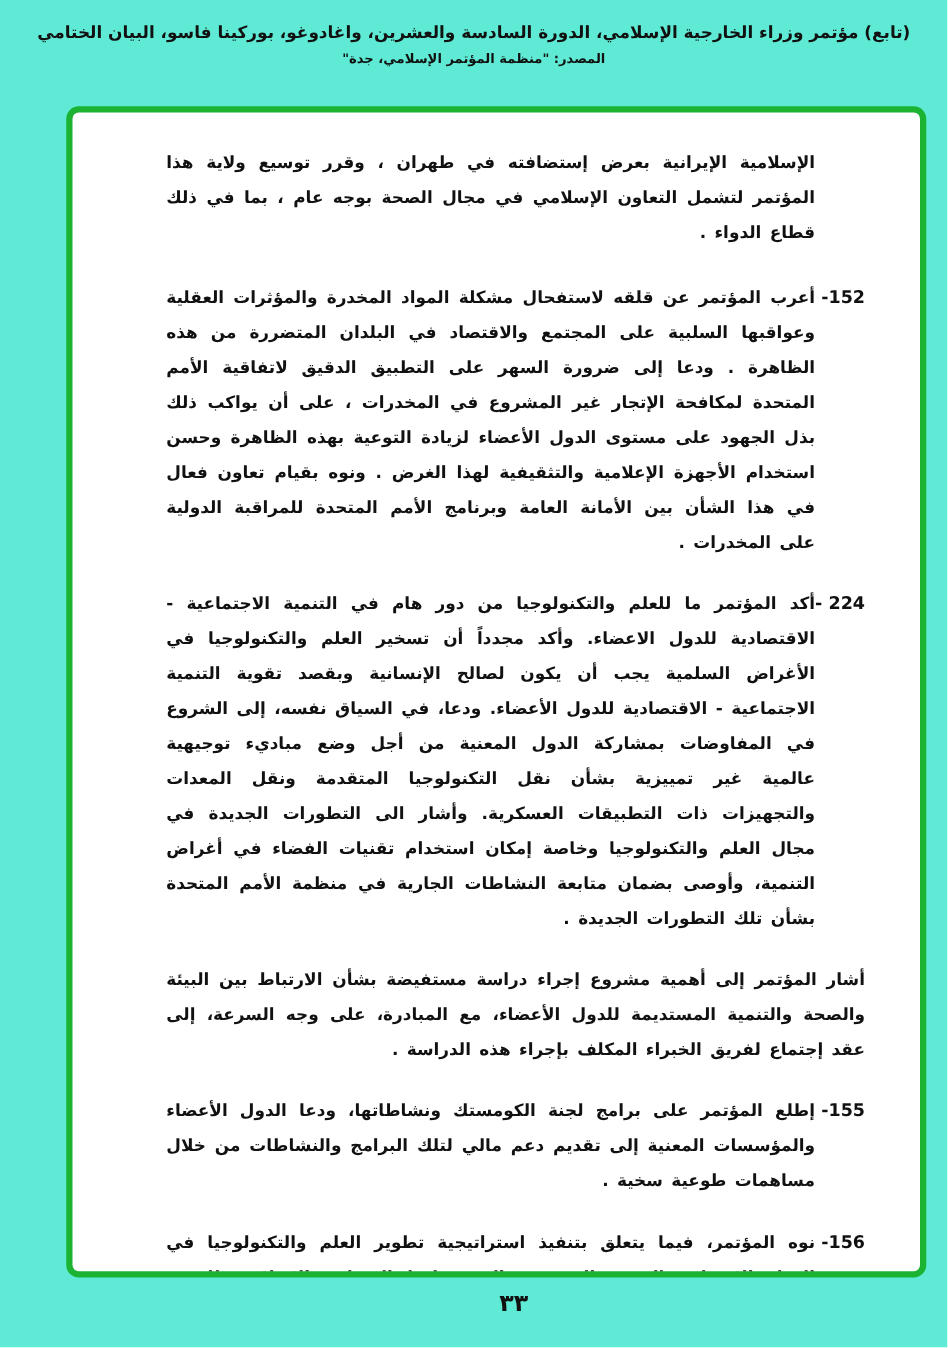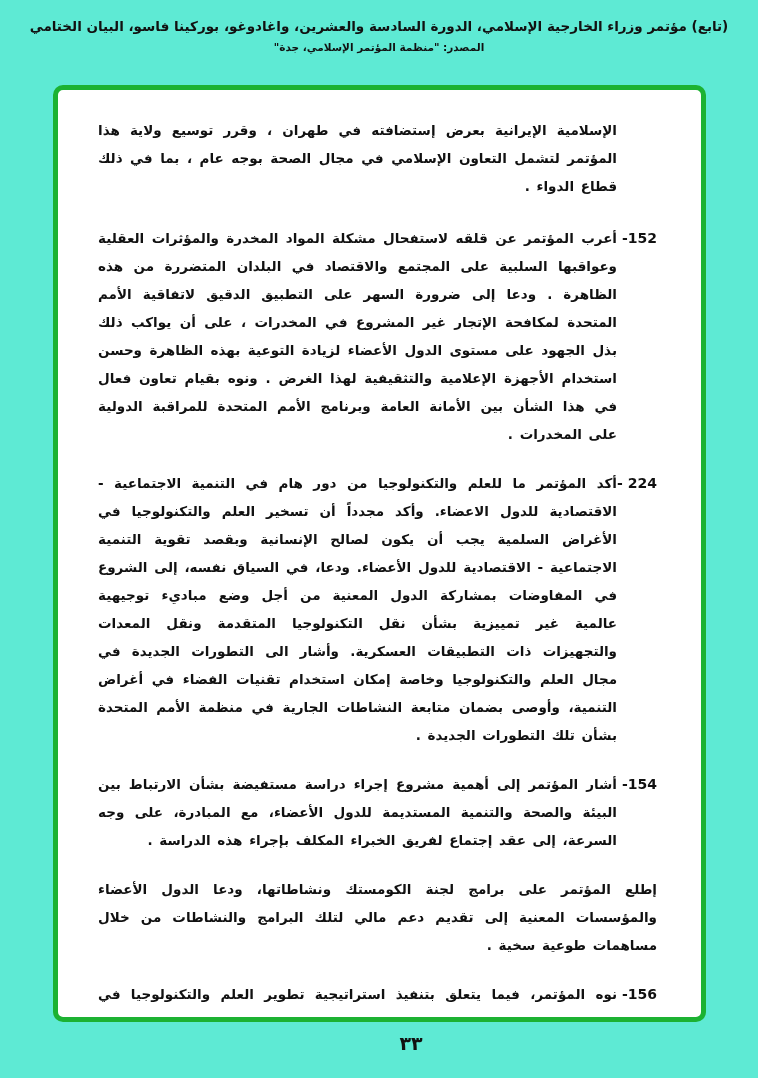--- a/index.html
+++ b/index.html
@@ -98,44 +98,44 @@
 </head>
 <body>
 
 <div class="page">
 
   <div class="header">
     <div class="header-line1">(تابع) مؤتمر وزراء الخارجية الإسلامي، الدورة السادسة والعشرين، واغادوغو، بوركينا فاسو، البيان الختامي</div>
     <div class="header-line2">المصدر:  "منظمة المؤتمر الإسلامي، جدة"</div>
   </div>
 
-  <div class="frame" style="border-color: rgb(28, 178, 50);">
+  <div class="frame" style="border-color: rgb(28, 178, 50); padding-left: 35px;">
     <div class="content">
 
       <div class="para intro">
         <span class="intro-indent"></span>
         <div class="para-body">الإسلامية الإيرانية بعرض إستضافته في طهران ، وقرر توسيع ولاية هذا المؤتمر لتشمل التعاون الإسلامي في مجال الصحة  بوجه عام ، بما في ذلك قطاع الدواء .</div>
       </div>
 
       <div class="para">
         <span class="para-num">152-</span>
         <div class="para-body">أعرب المؤتمر عن قلقه لاستفحال مشكلة المواد المخدرة والمؤثرات العقلية  وعواقبها السلبية على  المجتمع والاقتصاد في البلدان المتضررة من هذه  الظاهرة . ودعا إلى ضرورة السهر على التطبيق الدقيق لاتفاقية  الأمم  المتحدة لمكافحة الإتجار  غير المشروع في المخدرات ، على أن يواكب ذلك بذل الجهود  على مستوى  الدول الأعضاء لزيادة التوعية بهذه  الظاهرة  وحسن استخدام  الأجهزة الإعلامية والتثقيفية لهذا الغرض . ونوه بقيام تعاون فعال في هذا  الشأن بين الأمانة العامة وبرنامج الأمم المتحدة للمراقبة الدولية على  المخدرات .</div>
       </div>
 
       <div class="para">
         <span class="para-num">224 -</span>
         <div class="para-body">أكد المؤتمر ما للعلم والتكنولوجيا من دور هام في التنمية الاجتماعية - الاقتصادية للدول الاعضاء. وأكد مجدداً أن تسخير  العلم والتكنولوجيا في الأغراض السلمية يجب أن يكون لصالح الإنسانية وبقصد تقوية التنمية  الاجتماعية - الاقتصادية للدول الأعضاء. ودعا، في السياق نفسه، إلى الشروع في المفاوضات بمشاركة  الدول المعنية من أجل وضع مباديء توجيهية عالمية غير تمييزية بشأن نقل التكنولوجيا المتقدمة  ونقل المعدات والتجهيزات ذات التطبيقات العسكرية. وأشار الى التطورات الجديدة في مجال العلم والتكنولوجيا وخاصة إمكان استخدام تقنيات الفضاء في أغراض التنمية، وأوصى بضمان متابعة  النشاطات الجارية في  منظمة الأمم المتحدة  بشأن تلك التطورات الجديدة .</div>
       </div>
 
       <div class="para">
-        <span class="para-num">154-</span>
         <div class="para-body">أشار المؤتمر إلى أهمية مشروع إجراء دراسة مستفيضة بشأن الارتباط بين البيئة والصحة والتنمية المستديمة للدول الأعضاء، مع المبادرة، على وجه السرعة، إلى عقد إجتماع لفريق الخبراء المكلف بإجراء هذه الدراسة .</div>
       </div>
 
       <div class="para">
+        <span class="para-num">155-</span>
         <div class="para-body">إطلع المؤتمر على برامج لجنة الكومستك ونشاطاتها، ودعا الدول الأعضاء والمؤسسات المعنية إلى تقديم دعم مالي لتلك البرامج والنشاطات من خلال مساهمات طوعية سخية .</div>
       </div>
 
       <div class="para">
         <span class="para-num">156-</span>
         <div class="para-body">نوه المؤتمر، فيما يتعلق بتنفيذ استراتيجية تطوير العلم والتكنولوجيا في الدول الاعضاء، بالجهود المحمودة التي بذلتها  المنظمة الإسلامية للتربية والعلم والثقافة (الأيسيسكو) - بالتعاون مع اليونسكو - للإعداد  للمؤتمر العالمي للعلوم الذي عقد في المجر في شهر يونيو 1999م، وطلب، في الوقت نفسه، مواصلة مابدأ بالفعل من مشاورات بين الدول الاعضاء والأمانة العامة لوضع الترتيبات اللازمة للمؤتمر الإسلامي الأول للوزراء المسؤولين عن العلم والتعليم العالي والبحث العلمي المقرر عقده في عام 2000م.</div>
       </div>
 
     </div>
   </div>

